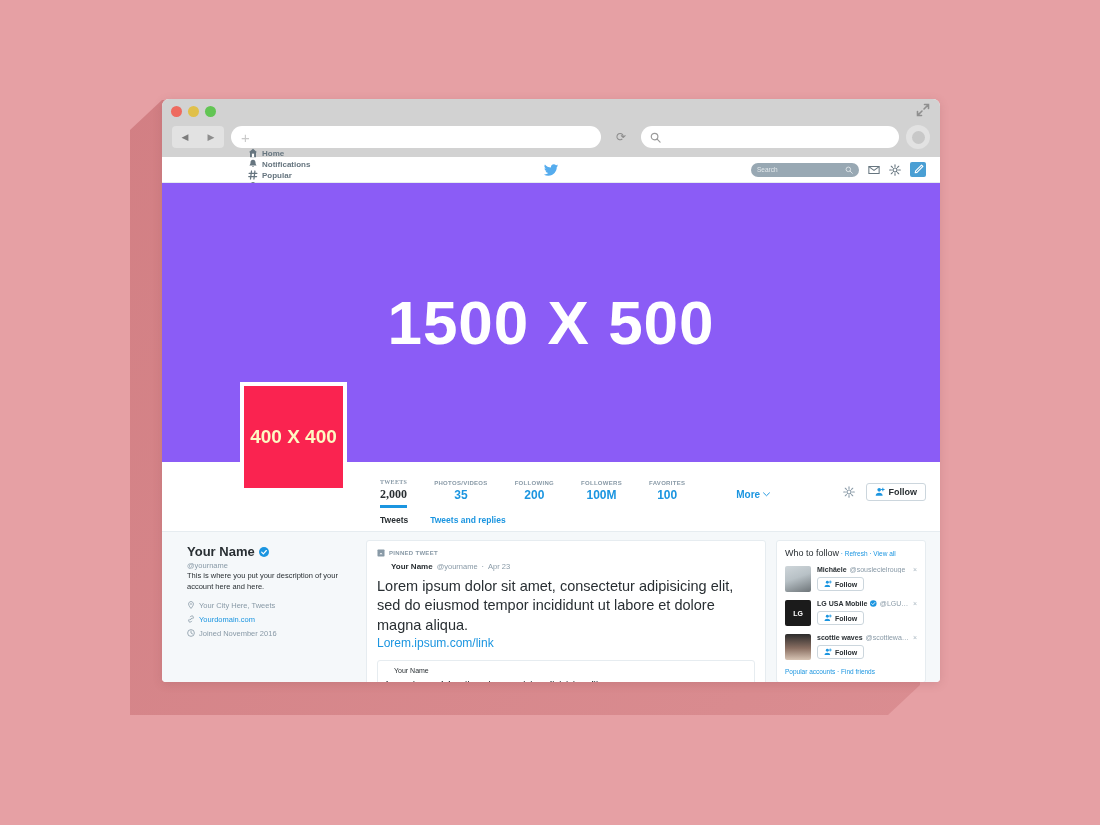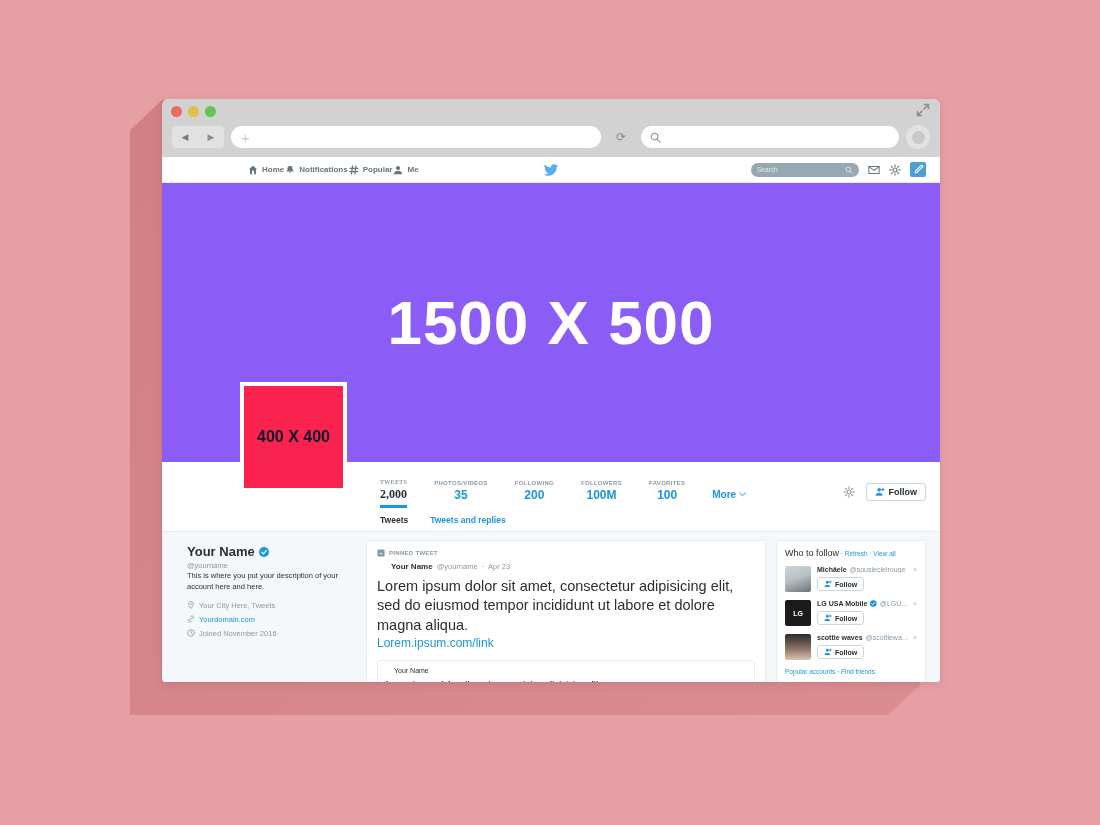--- a/index.html
+++ b/index.html
@@ -71,21 +71,21 @@
   }
   .avatarbtn i { width: 13px; height: 13px; border-radius: 50%; background: #c8c8c8; display: block; }
 
   
   .tnav {
     height: 26px; background: #fff;
     border-bottom: 1px solid #e6ecf0;
     display: flex; align-items: center; padding: 0 14px;
     position: relative;
   }
-  .tnav-links { display: flex; gap: 1px; margin-left: 72px; }
+  .tnav-links { display: flex; gap: 1px; margin-left: 72px; flex-direction: column; }
   .tnav-link {
     display: flex; align-items: center; gap: 4px;
     font-size: 8px; color: #66757f; font-weight: bold;
   }
   .tnav-ic { width: 10px; height: 10px; display: block; }
   .bird { position: absolute; left: 50%; transform: translateX(-50%); width: 15px; height: 12px; }
   .tnav-right { margin-left: auto; display: flex; align-items: center; gap: 9px; }
   .tsearch {
     width: 108px; height: 14px; background: #98a8b3; border-radius: 7px;
     display: flex; align-items: center; padding: 0 6px;
@@ -110,39 +110,39 @@
   }
 
   
   .pavatar {
     position: absolute; left: 78px; top: 283px;
     width: 107px; height: 110px;
     background: #fa2350; border: 4px solid #fff;
     display: flex; align-items: center; justify-content: center;
     z-index: 5;
   }
-  .pavatar span { color: #0f172a; font-weight: bold; font-size: 16px; }
+  .pavatar span { color: #fef9c3; font-weight: bold; font-size: 19px; }
 
   
   .statsbar {
     height: 46px; background: #fff;
     display: flex; align-items: flex-end; padding-left: 218px; padding-right: 14px;
     position: relative;
   }
   .stat {
     display: flex; flex-direction: column; align-items: center;
     margin-right: 27px; padding-bottom: 6px;
   }
   .stat-label { font-size: 6px; color: #8899a6; font-weight: bold; letter-spacing: 0.3px; }
   .stat-value { font-size: 12px; color: #1b95e0; font-weight: bold; margin-top: 2px; }
   .stat.active .stat-value { color: #292f33; }
   .stat.active { border-bottom: 3px solid #1b95e0; padding-bottom: 3px; font-family: Liberation Serif, serif; }
   .more-link {
     font-size: 10px; color: #1b95e0; font-weight: bold;
-    padding-bottom: 8px; display: flex; align-items: center; gap: 3px;
+    padding-bottom: 8px; display: flex; align-items: center; gap: 3px; margin-left: 24px;
   }
   .stats-right { margin-left: auto; display: flex; align-items: center; gap: 11px; padding-bottom: 7px; }
   .follow-btn {
     display: flex; align-items: center; gap: 4px;
     border: 1px solid #ccd6dd; border-radius: 3px;
     padding: 3px 8px; font-size: 9px; font-weight: bold; color: #292f33;
     background: #fff;
   }
 
   

